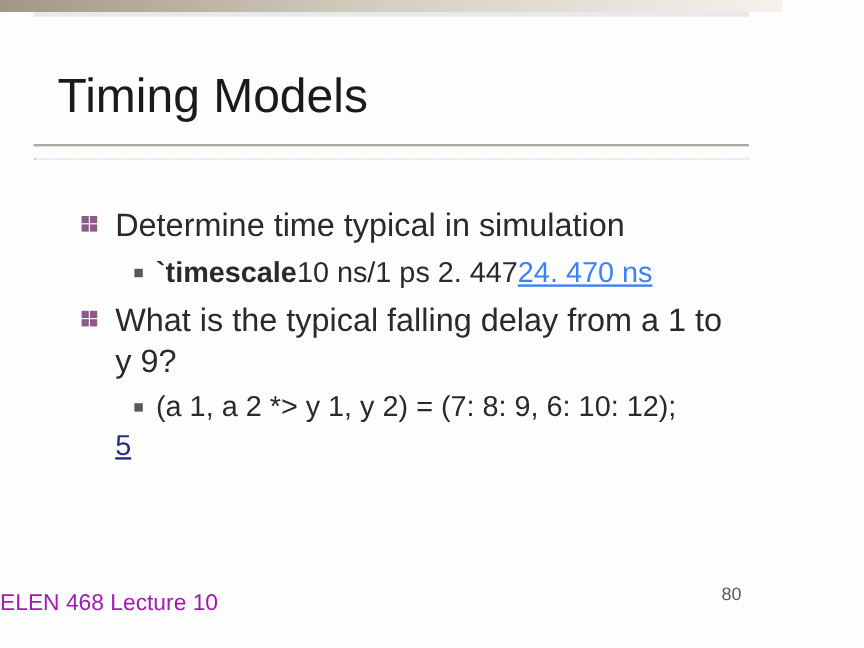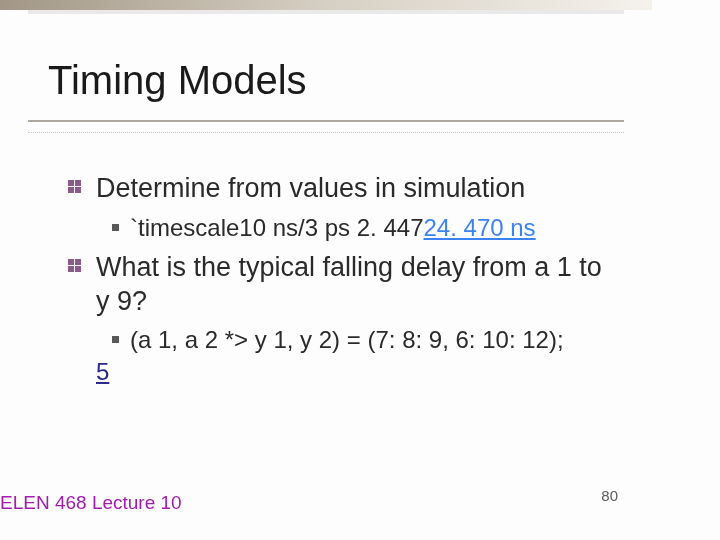--- a/index.html
+++ b/index.html
@@ -97,21 +97,21 @@
     margin-top: 2px;
   }
   .bullet2 {
     position: absolute;
     left: 16px;
     top: 12px;
     width: 7px;
     height: 7px;
     background: #595959;
   }
-  .bold { font-weight: 400; }
+  .bold { font-weight: 700; }
   .num { display: inline-block; }
   .u-red {
     color: #3b82f6;
     text-decoration: underline;
   }
   .link {
     color: #2a2a8a;
     text-decoration: underline;
   }
   .footer-center {
@@ -140,26 +140,26 @@
   <div class="title-bar"></div>
   <div class="title-shadow"></div>
 
   <div class="title">Timing Models</div>
   <div class="underline"></div>
 
   <div class="body">
 
     <div class="level1">
       <div class="bullet1"><span></span></div>
-      <span>Determine from values in simulation</span>
+      <span>Determine time typical in simulation</span>
     </div>
 
     <div class="level2">
       <div class="bullet2"></div>
-      <span class="bold">`timescale</span><span class="num"> 10 ns/3 ps    2. 447    </span><span class="u-red">24. 470 ns</span>
+      <span class="bold">`timescale</span><span class="num"> 10 ns/1 ps    2. 447    </span><span class="u-red">24. 470 ns</span>
     </div>
 
 
     <div style="height:8px"></div>
 
     <div class="level1">
       <div class="bullet1"><span></span></div>
       <span>What is the typical falling delay from a 1 to y 9?</span>
     </div>
 

